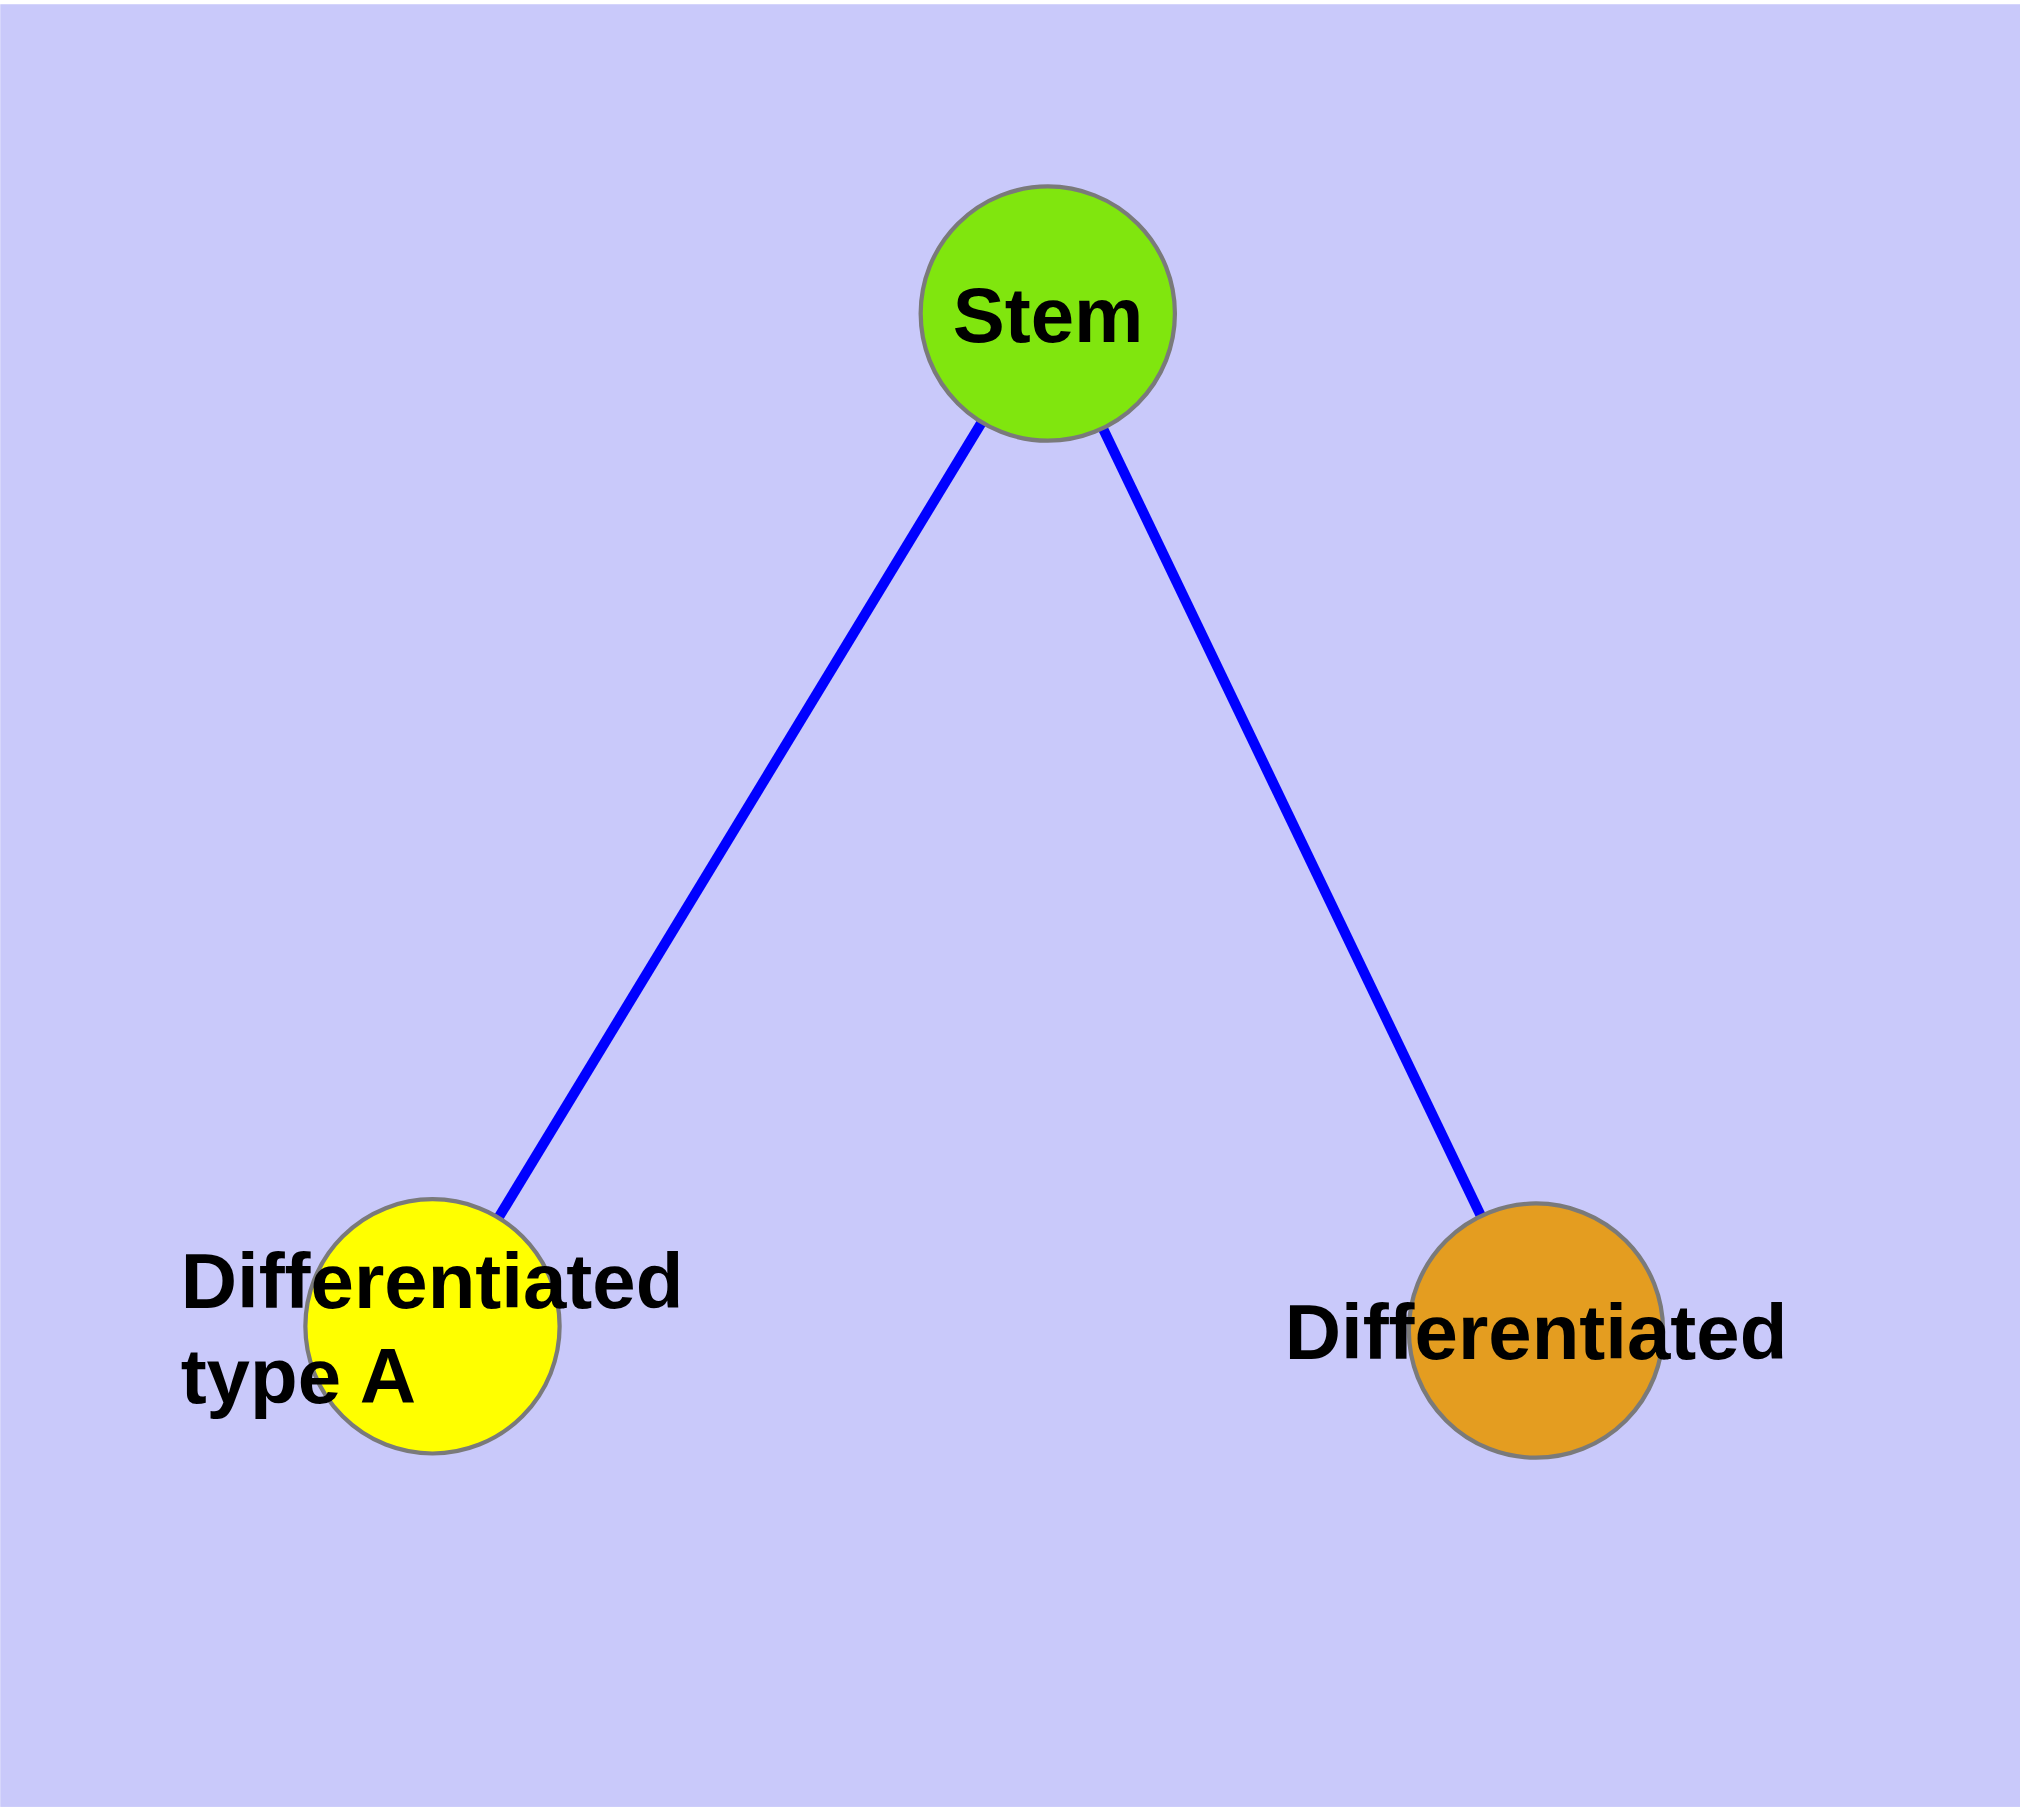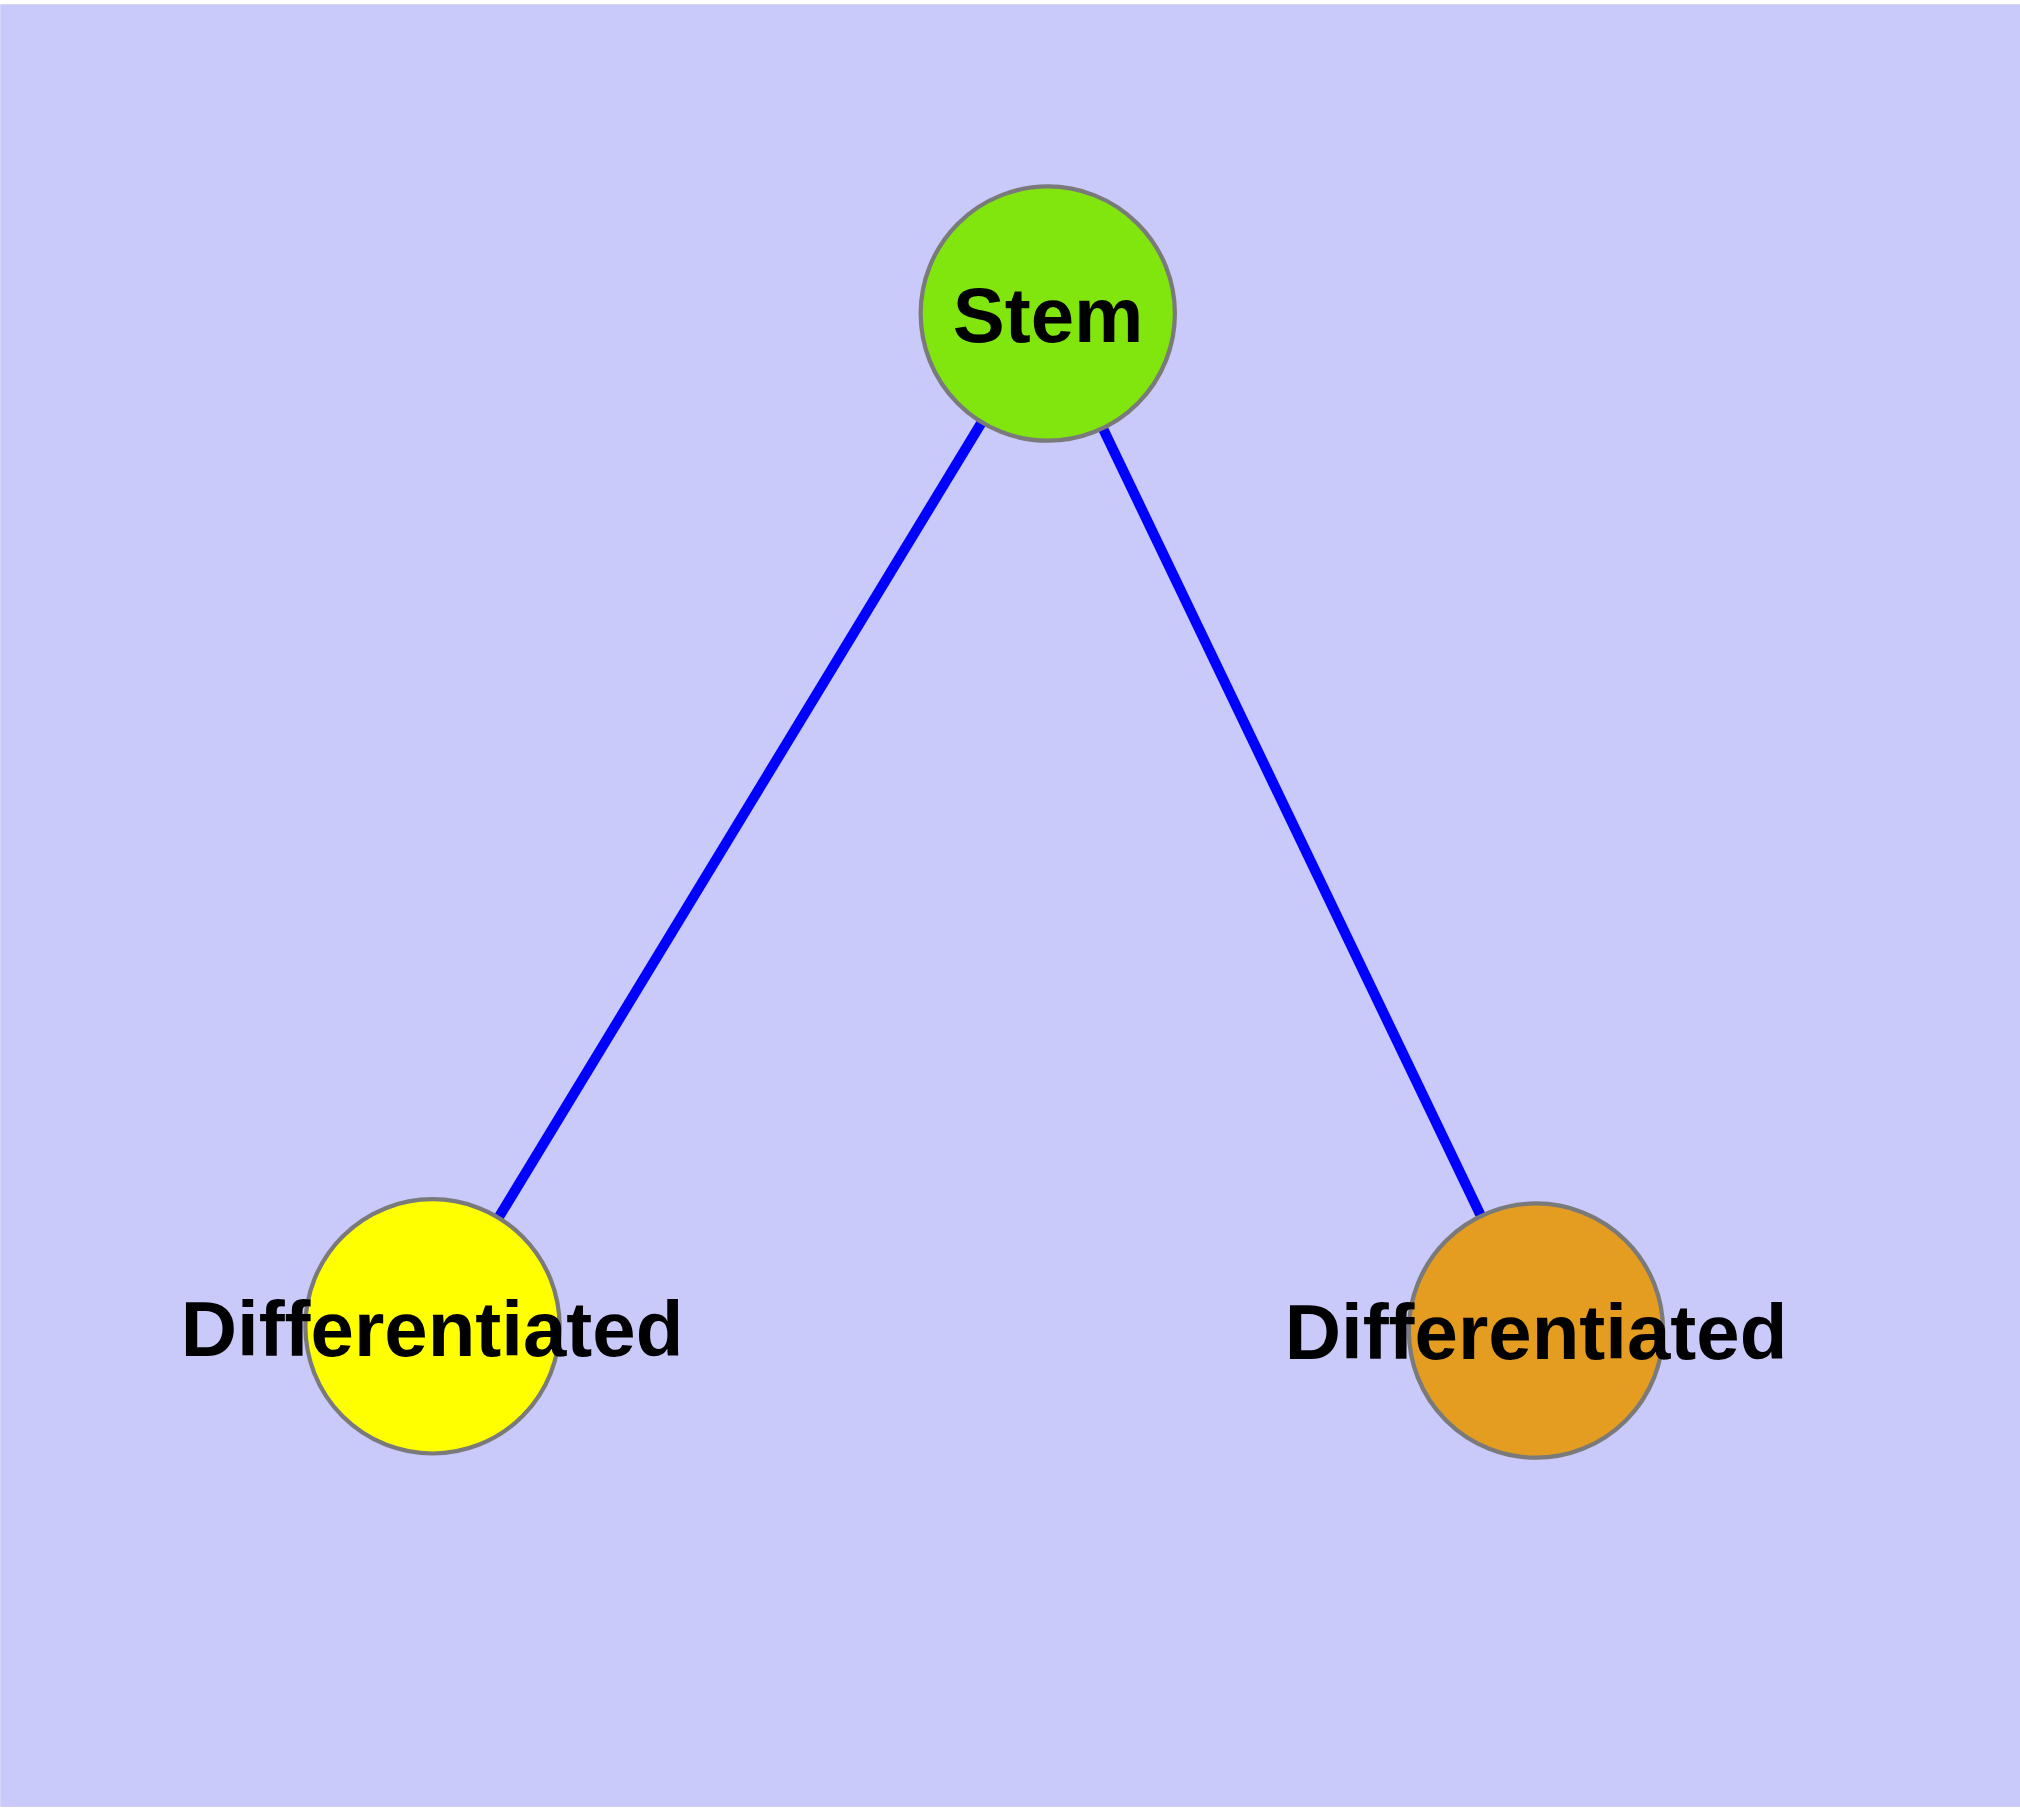--- a/index.html
+++ b/index.html
@@ -55,18 +55,19 @@
   <circle cx="510" cy="1565" r="150" stroke-width="5" fill="#ffff00" stroke="#7a7a7a"></circle>
   <circle cx="1812" cy="1570" r="150" stroke-width="5" fill="#e49d20" stroke="#7a7a7a"></circle>
 </svg>
 
 <div class="node-label" id="label-stem">
   <span class="line">Stem</span>
 </div>
 
 <div class="node-label" id="label-type-a">
   <span class="line">Differentiated</span>
+  <span class="line">type A</span>
 </div>
 
 <div class="node-label" id="label-type-b">
   <span class="line">Differentiated</span>
 </div>
 
 
 </body></html>

